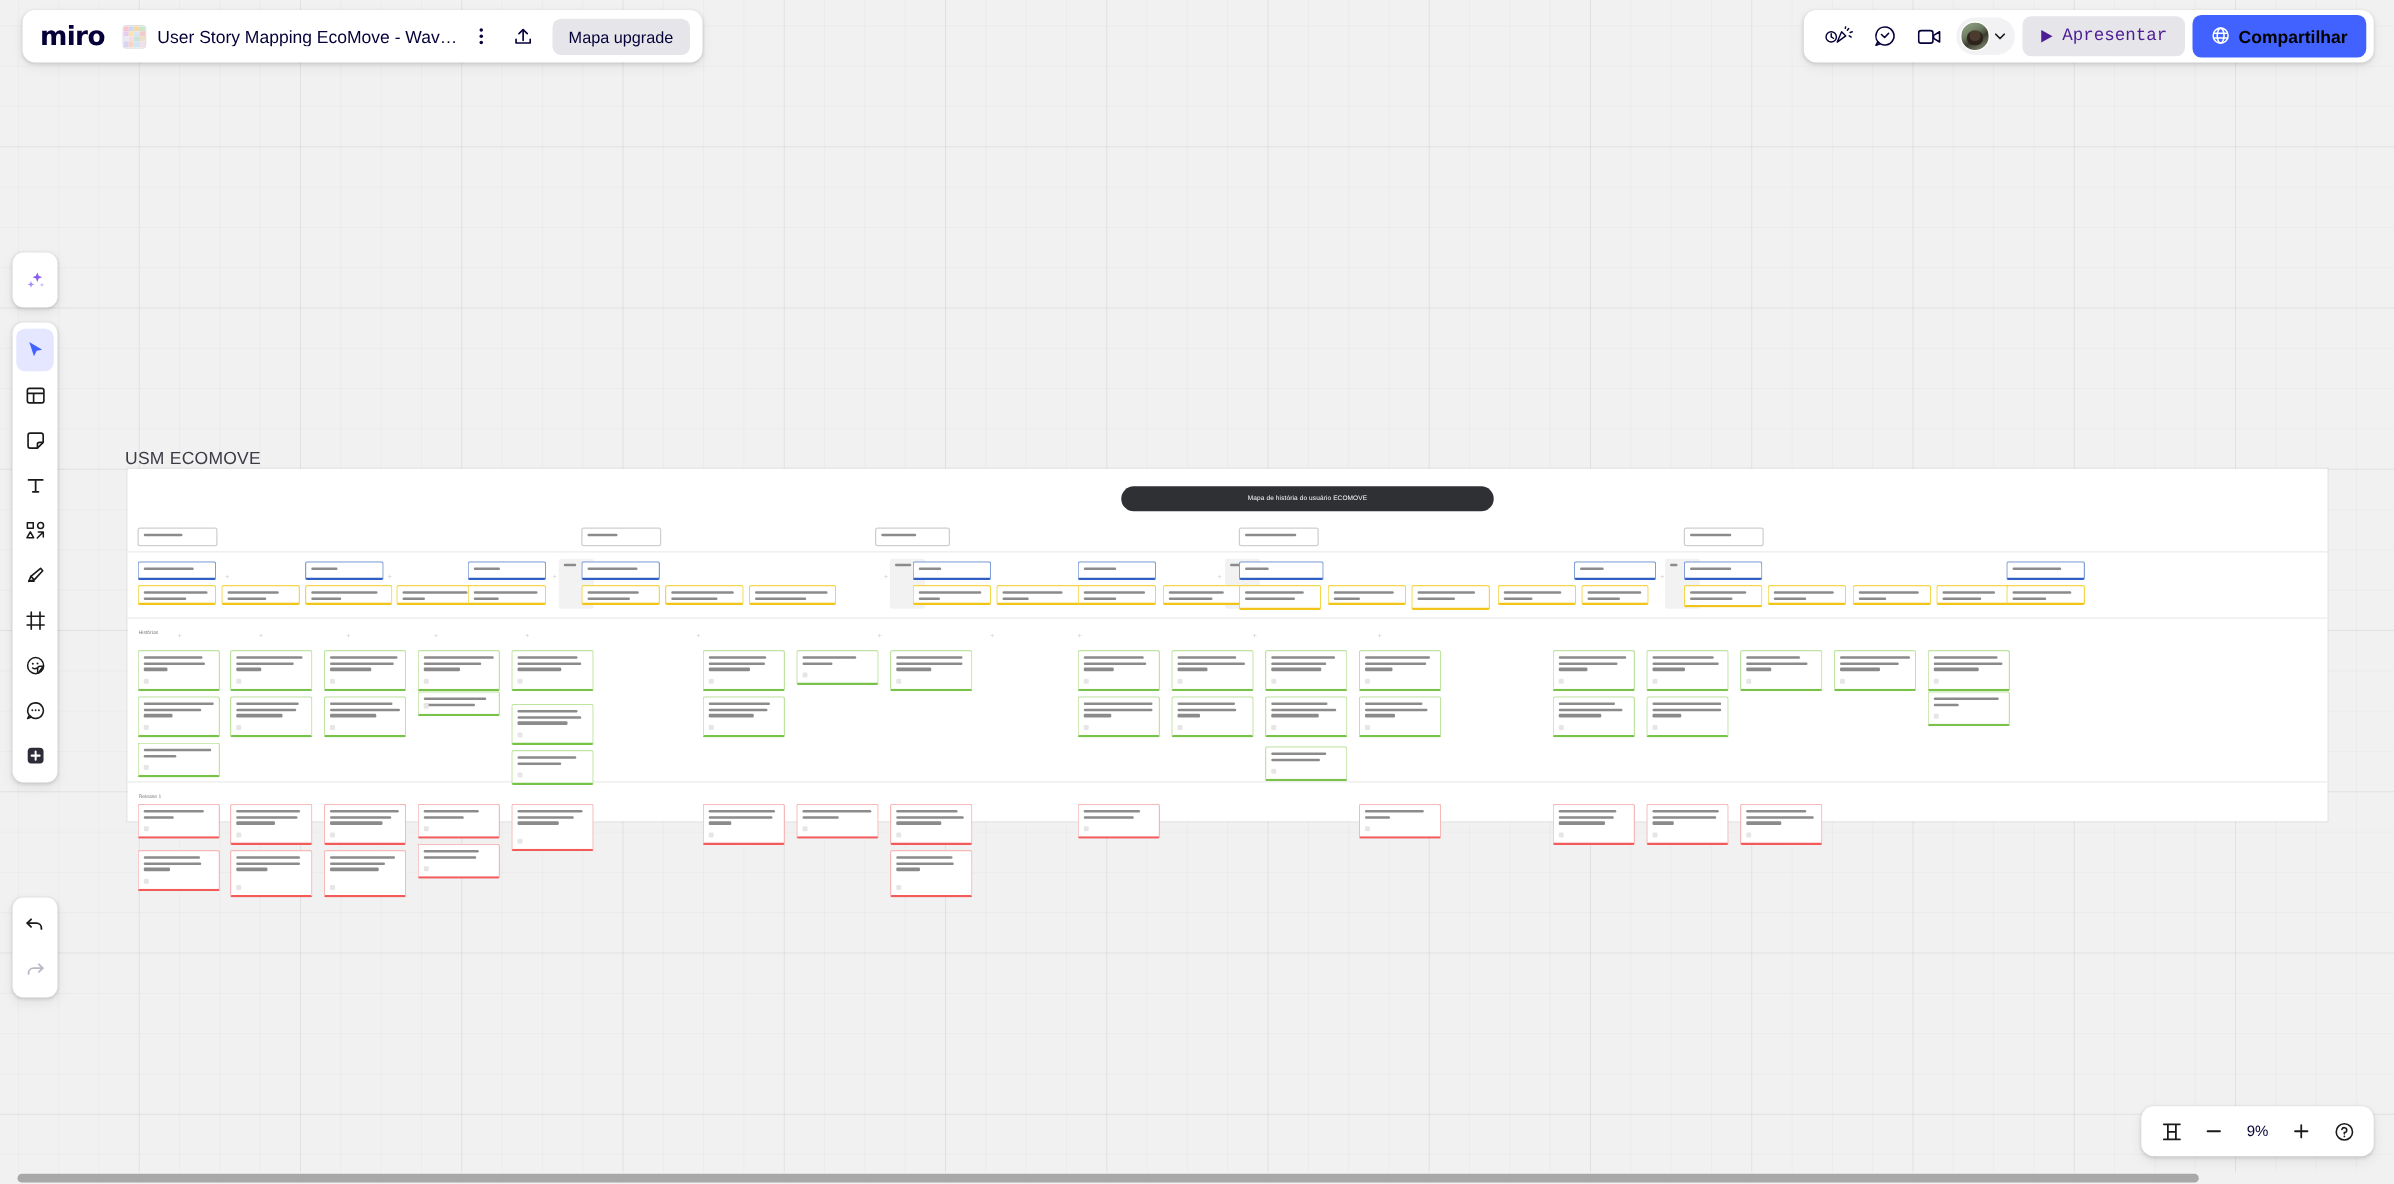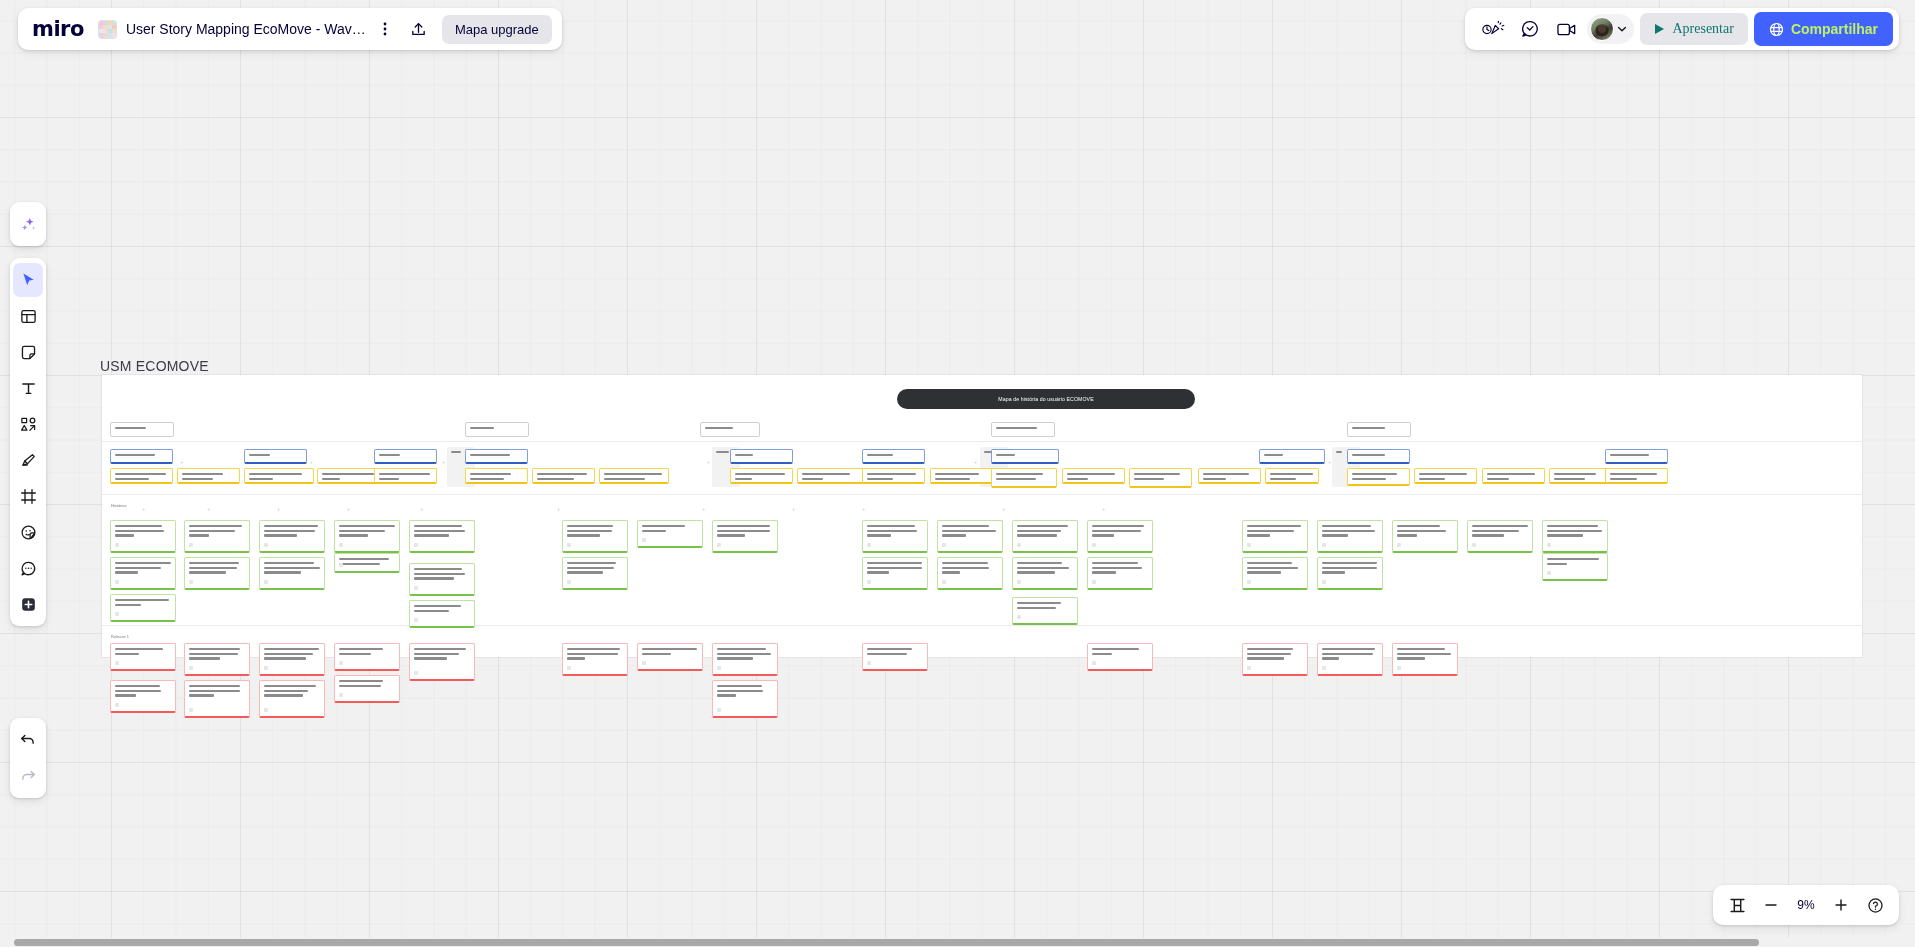--- a/index.html
+++ b/index.html
@@ -67,26 +67,26 @@
     background: linear-gradient(150deg,#9aa98c 0%,#6f7f63 38%,#3d3a31 60%,#8fa07d 100%);
     border: 1.5px solid #fff; position: relative; flex: 0 0 auto;
   }
   .avatar::after {
     content:""; position:absolute; left:50%; top:52%; width:13px; height:12px;
     transform: translate(-50%,-40%); border-radius: 50% 50% 45% 45%;
     background: radial-gradient(circle at 50% 35%, #4a3b2e 0 42%, #2c241c 45% 100%);
   }
   .present-btn {
     display: flex; align-items: center; gap: 7px; background: #e6e6ea; border: none;
-    font-size: 14px; color: #0f766e; font-family: Liberation Serif, serif;
+    font-size: 14px; color: #4c1d95; font-family: Liberation Mono, monospace;
     padding: 8px 14px; border-radius: 7px; cursor: pointer; white-space: nowrap;
   }
   .share-btn {
-    display: flex; align-items: center; gap: 7px; background: #4262ff; border: none;
-    font-size: 14px; font-weight: 700; color: #bef264; font-family: "Liberation Sans", sans-serif;
+    display: flex; align-items: flex-start; gap: 7px; background: #4262ff; border: none;
+    font-size: 14px; font-weight: 700; color: #000000; font-family: "Liberation Sans", sans-serif;
     padding: 9px 15px; border-radius: 7px; cursor: pointer; margin-left: 4px; white-space: nowrap;
   }
 
   
   .tool-group {
     position: absolute; left: 10px; width: 36px;
     background: #fff; border-radius: 9px;
     box-shadow: 0 1px 3px rgba(0,0,0,.14), 0 4px 10px rgba(0,0,0,.07);
     display: flex; flex-direction: column; align-items: center;
     padding: 4px 0; z-index: 35;

